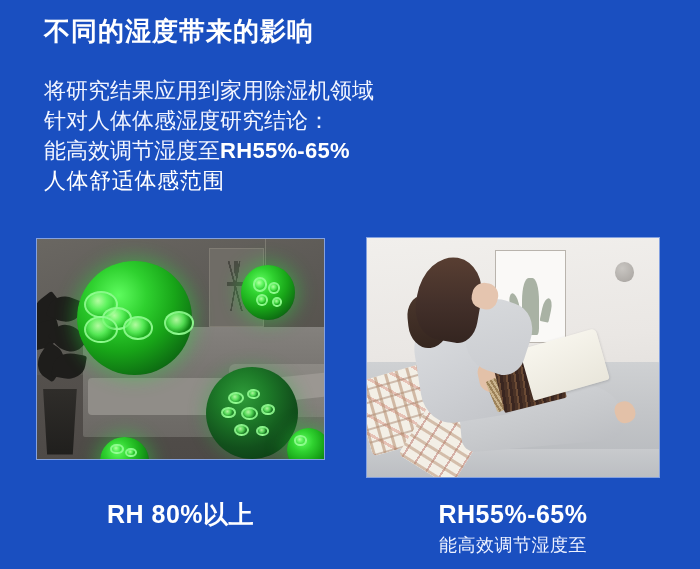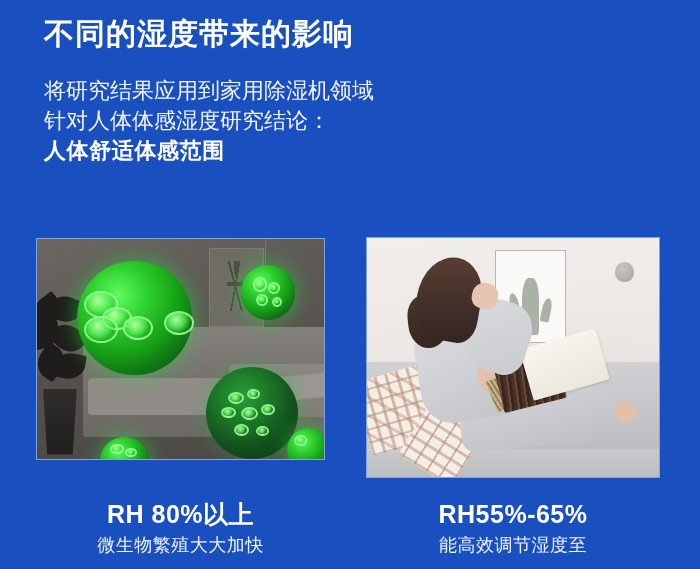--- a/index.html
+++ b/index.html
@@ -22,40 +22,40 @@
     position: absolute;
     inset: 0;
     background: #1a4fc0;
   }
 
   
   .headline {
     position: absolute;
     left: 44px;
     top: 16px;
-    font-size: 30px;
+    font-size: 26px;
     font-weight: 700;
     letter-spacing: 1px;
     color: #ffffff;
     white-space: nowrap;
     line-height: 1.2;
   }
 
   .body-copy {
     position: absolute;
     left: 44px;
     top: 76px;
     font-size: 22px;
     line-height: 30px;
     color: #f2f5ff;
     white-space: nowrap;
   }
   .body-copy .line { display: block; }
   .body-copy .bold { font-weight: 700; color: #ffffff; letter-spacing: .3px; }
-  .body-copy .line.strong { font-weight: 700; color: #ffffff; letter-spacing: .6px; }
+  .body-copy .line.strong { font-weight: 400; color: #ffffff; letter-spacing: .6px; }
 
   
   .photo {
     position: absolute;
     overflow: hidden;
     border: 1px solid rgba(220,230,250,0.55);
   }
   .photo-left  { left: 36px;  top: 238px; width: 289px; height: 222px; }
   .photo-right { left: 366px; top: 237px; width: 294px; height: 241px; }
 
@@ -331,20 +331,21 @@
 </head>
 <body>
 
 <div class="page">
 
   <h1 class="headline">不同的湿度带来的影响</h1>
 
   <div class="body-copy">
     <span class="line">将研究结果应用到家用除湿机领域</span>
     <span class="line">针对人体体感湿度研究结论：</span>
+    <span class="line"><span>能高效调节湿度至</span><span class="bold">RH55%-65%</span></span>
     <span class="line strong">人体舒适体感范围</span>
   </div>
 
   <div class="photo photo-left">
     <div class="scene scene-dark">
       <div class="wall-dark"></div>
       <div class="frame-art-d"></div>
       <div class="pendant-d"></div>
       <div class="sofa-dark">
         <div class="sofa-dark-arm"></div>
@@ -418,21 +419,20 @@
       <div class="arm-up"></div>
       <div class="hair2"></div>
       <div class="head"></div>
       <div class="hair"></div>
       <div class="hand-head"></div>
     </div>
   </div>
 
   <div class="caption cap-left">
     <div class="cap-title">RH 80%以上</div>
-    <div class="cap-sub">微生物繁殖大大加快</div>
   </div>
 
   <div class="caption cap-right">
     <div class="cap-title">RH55%-65%</div>
     <div class="cap-sub">能高效调节湿度至</div>
   </div>
 
 </div>
 
 </body></html>

